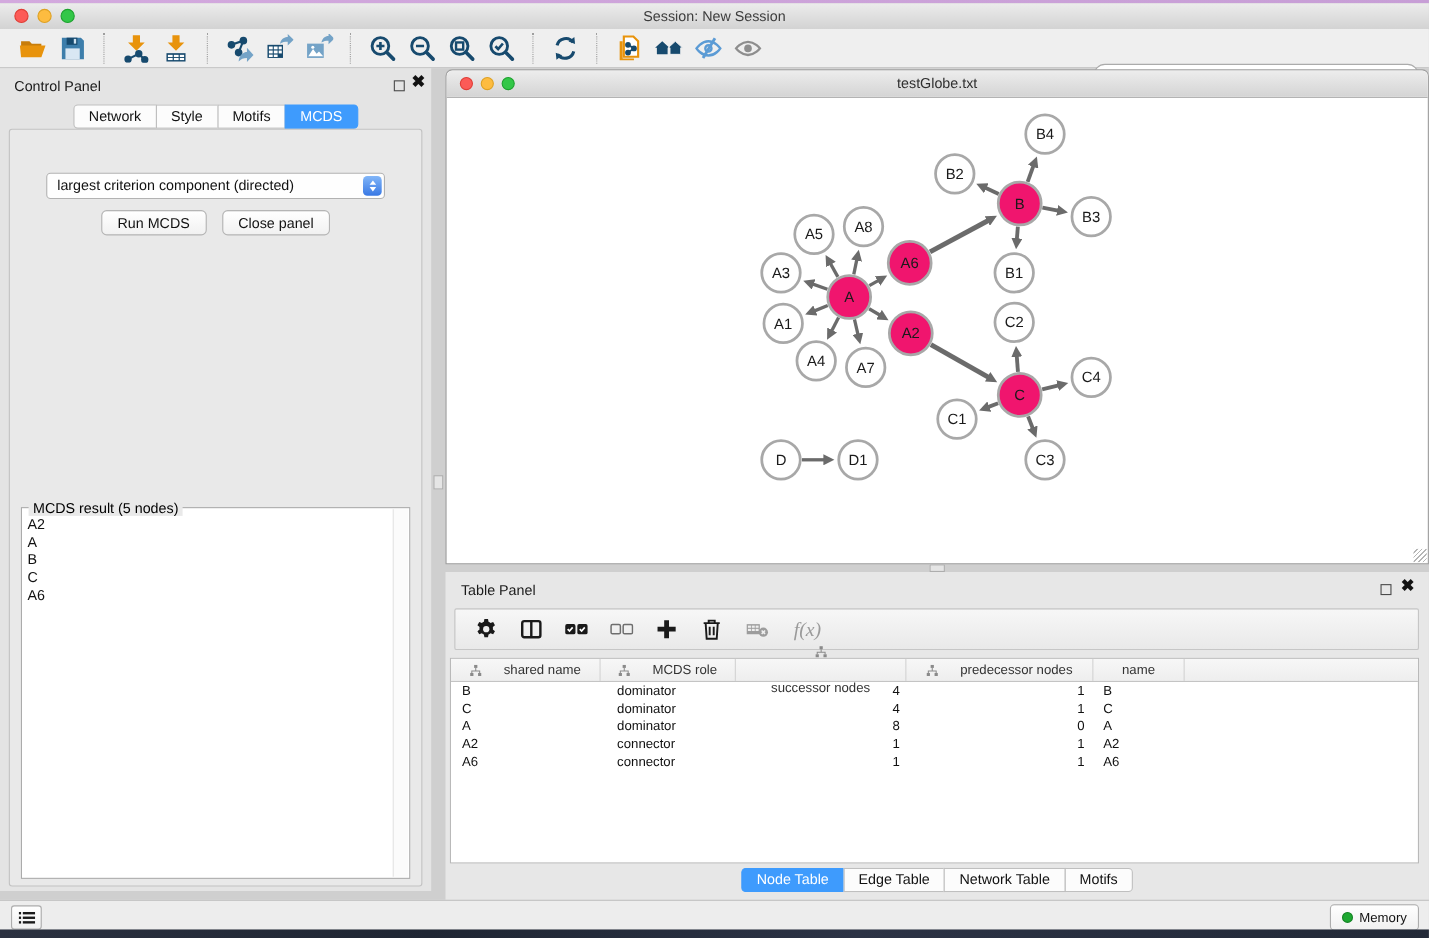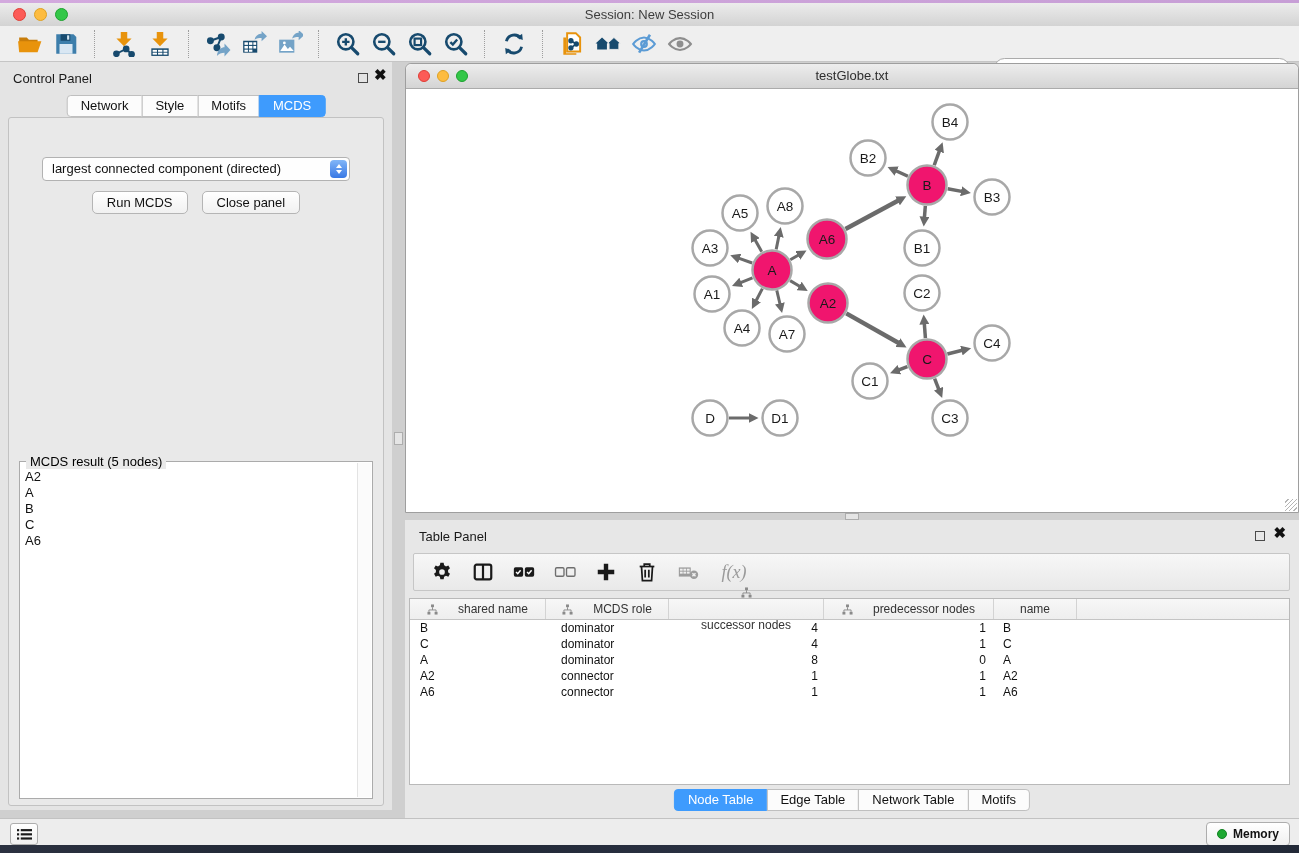--- a/index.html
+++ b/index.html
@@ -84,21 +84,21 @@
     border-right:1px solid #D3D3D3;box-sizing:border-box;flex:none;}
   .th svg{width:11px;height:11px;flex:none;}
   .trow{display:flex;height:16px;line-height:16px;font-size:12px;color:#111;}
   .td{box-sizing:border-box;flex:none;white-space:nowrap;overflow:hidden;}
   .tp-tabs{position:absolute;top:269px;left:50%;transform:translateX(-50%);display:flex;}
   
   .statusbar{position:absolute;left:0;top:818px;width:100%;height:27px;background:#EDEDED;border-top:1px solid #C2C2C2;box-sizing:border-box;}
   .list-btn{position:absolute;left:10px;top:4px;width:26px;height:20px;background:linear-gradient(#FFF,#F0F0F0);
     border:1px solid #ADADAD;border-radius:3px;display:flex;align-items:center;justify-content:center;}
   .memory-btn{position:absolute;right:9px;top:3px;height:22px;padding:0 10px;display:flex;align-items:center;gap:6px;
-    background:linear-gradient(#FFF,#F0F0F0);border:1px solid #ADADAD;border-radius:4px;font-size:12px;color:#111;font-weight:bold;}
+    background:linear-gradient(#FFF,#F0F0F0);border:1px solid #ADADAD;border-radius:4px;font-size:12px;color:#111;}
   .mem-dot{width:10px;height:10px;border-radius:50%;background:#1EA832;border:1px solid #148324;box-sizing:border-box;}
   .bottom-strip{position:absolute;left:0;top:845px;width:100%;height:8px;
     background:linear-gradient(90deg,#2b3140,#1f2633 30%,#2c3345 60%,#222937);}
 </style>
 </head>
 <body>
 
 <div class="top-strip"></div>
 
 <div class="titlebar">
@@ -272,21 +272,21 @@
   <span class="float-ic" style="left:358px;"></span>
   <span class="close-ic" style="left:374px;">✖</span>
   <div class="cp-tabs" id="cp-tabs">
       <div class="tab">Network</div>
       <div class="tab">Style</div>
       <div class="tab">Motifs</div>
       <div class="tab active">MCDS</div>
     </div>
   <div class="cp-body">
     <div class="dropdown">
-      <span>largest connected component (directed)</span>
+      <span>largest criterion component (directed)</span>
       <span class="spinner">
           <i class="up"></i>
           <i class="dn"></i>
         </span>
     </div>
     <div class="btn-row">
       <button class="btn">Run MCDS</button>
       <button class="btn">Close panel</button>
     </div>
     <div class="result-box">

